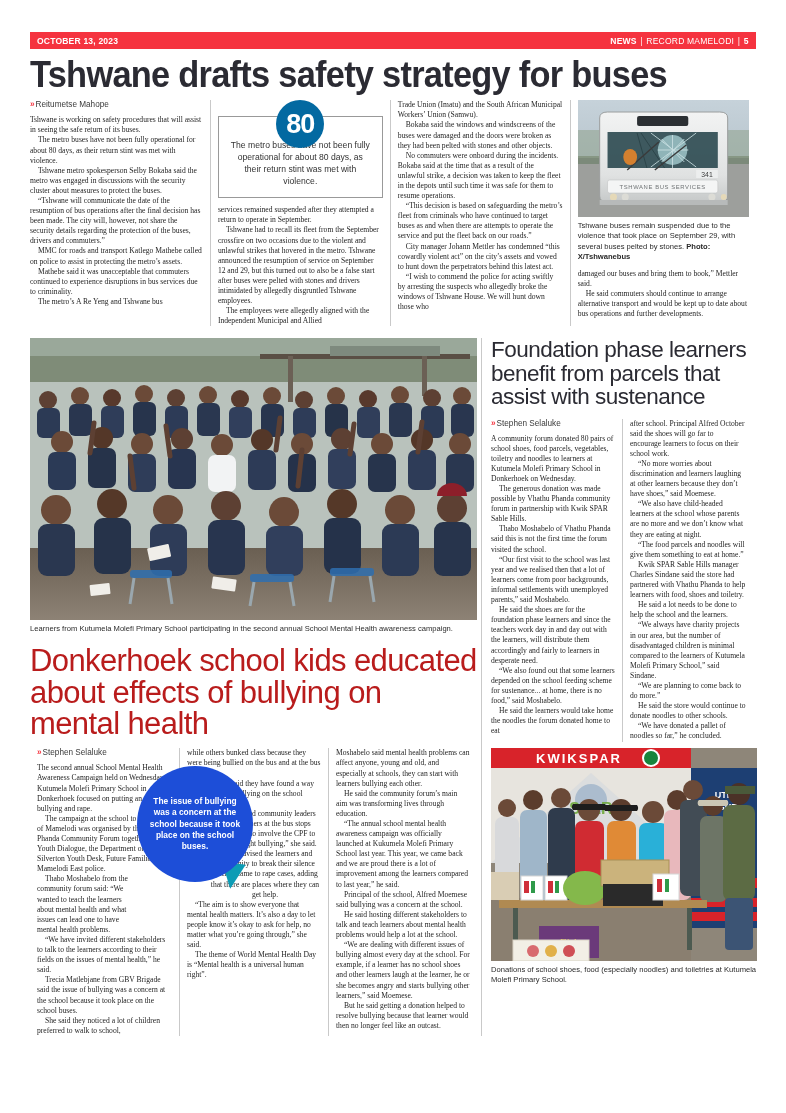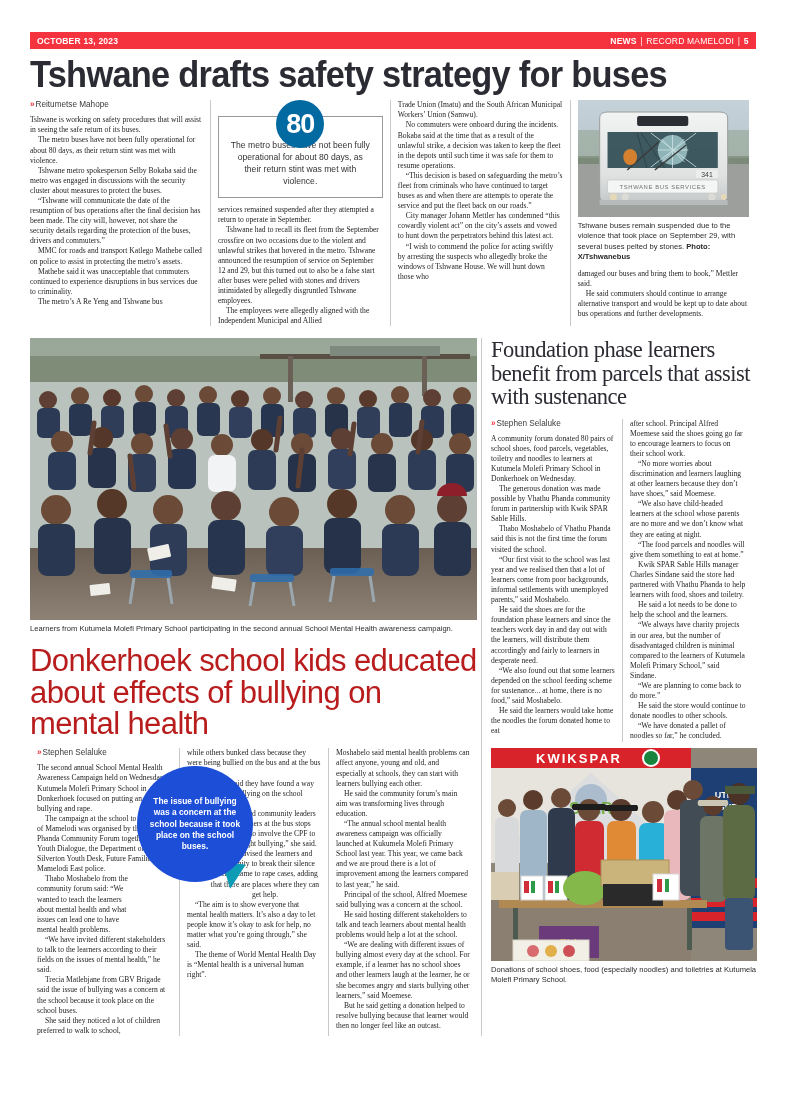--- a/index.html
+++ b/index.html
@@ -125,21 +125,21 @@
     font-family: "Liberation Sans", sans-serif;
     font-size: 7.6px;
     line-height: 10.2px;
     color: #2a2a2a;
     margin-top: 4px;
   }
   .caption b { font-weight: bold; }
 
   
   h2.sub-head {
-    font-family: Liberation Serif, serif;
+    font-family: Liberation Sans, sans-serif;
     font-weight: normal;
     font-size: 22.5px;
     line-height: 1.04;
     color: #2b2b33;
     letter-spacing: -0.5px;
   }
   h2.sub-head-big {
     font-family: "Liberation Sans", sans-serif;
     font-weight: normal;
     font-size: 31px;
@@ -221,20 +221,21 @@
         </div>
         <p class="body">services remained suspended after they attempted a return to operate in September.</p>
         <p class="body">Tshwane had to recall its fleet from the September crossfire on two occasions due to the violent and unlawful strikes that hovered in the metro. Tshwane announced the resumption of service on September 12 and 29, but this turned out to also be a false start after buses were pelted with stones and drivers intimidated by allegedly disgruntled Tshwane employees.</p>
         <p class="body">The employees were allegedly aligned with the Independent Municipal and Allied</p>
       </div>
     </div>
 
     <div class="col a1-col">
       <div class="col-inner">
         <p class="body">Trade Union (Imatu) and the South African Municipal Workers’ Union (Samwu).</p>
+        <p class="body">Bokaba said the windows and windscreens of the buses were damaged and the doors were broken as they had been pelted with stones and other objects.</p>
         <p class="body">No commuters were onboard during the incidents. Bokaba said at the time that as a result of the unlawful strike, a decision was taken to keep the fleet in the depots until such time it was safe for them to resume operations.</p>
         <p class="body">“This decision is based on safeguarding the metro’s fleet from criminals who have continued to target buses as and when there are attempts to operate the service and put the fleet back on our roads.”</p>
         <p class="body">City manager Johann Mettler has condemned “this cowardly violent act” on the city’s assets and vowed to hunt down the perpetrators behind this latest act.</p>
         <p class="body">“I wish to commend the police for acting swiftly by arresting the suspects who allegedly broke the windows of Tshwane House. We will hunt down those who</p>
       </div>
     </div>
 
     <div class="col a1-photo-col">
       <div class="col-inner">
 
@@ -506,21 +507,21 @@
             <p class="body">The generous donation was made possible by Vhathu Phanda community forum in partnership with Kwik SPAR Sable Hills.</p>
             <p class="body">Thabo Moshabelo of Vhathu Phanda said this is not the first time the forum visited the school.</p>
             <p class="body">“Our first visit to the school was last year and we realised then that a lot of learners come from poor backgrounds, informal settlements with unemployed parents,” said Moshabelo.</p>
             <p class="body">He said the shoes are for the foundation phase learners and since the teachers work day in and day out with the learners, will distribute them accordingly and fairly to learners in desperate need.</p>
             <p class="body">“We also found out that some learners depended on the school feeding scheme for sustenance... at home, there is no food,” said Moshabelo.</p>
             <p class="body">He said the learners would take home the noodles the forum donated home to eat</p>
           </div>
         </div>
         <div class="col" style="width:131px;">
           <div class="col-inner">
-            <p class="body">after school. Principal Alfred Moemese said the shoes going go far to encourage learners to focus on their school work.</p>
+            <p class="body">after school. Principal Alfred October said the shoes will go far to encourage learners to focus on their school work.</p>
             <p class="body">“No more worries about discrimination and learners laughing at other learners because they don’t have shoes,” said Moemese.</p>
             <p class="body">“We also have child-headed learners at the school whose parents are no more and we don’t know what they are eating at night.</p>
             <p class="body">“The food parcels and noodles will give them something to eat at home.”</p>
             <p class="body">Kwik SPAR Sable Hills manager Charles Sindane said the store had partnered with Vhathu Phanda to help learners with food, shoes and toiletry.</p>
             <p class="body">He said a lot needs to be done to help the school and the learners.</p>
             <p class="body">“We always have charity projects in our area, but the number of disadvantaged children is minimal compared to the learners of Kutumela Molefi Primary School,” said Sindane.</p>
             <p class="body">“We are planning to come back to do more.”</p>
             <p class="body">He said the store would continue to donate noodles to other schools.</p>
             <p class="body">“We have donated a pallet of noodles so far,” he concluded.</p>
           </div>

